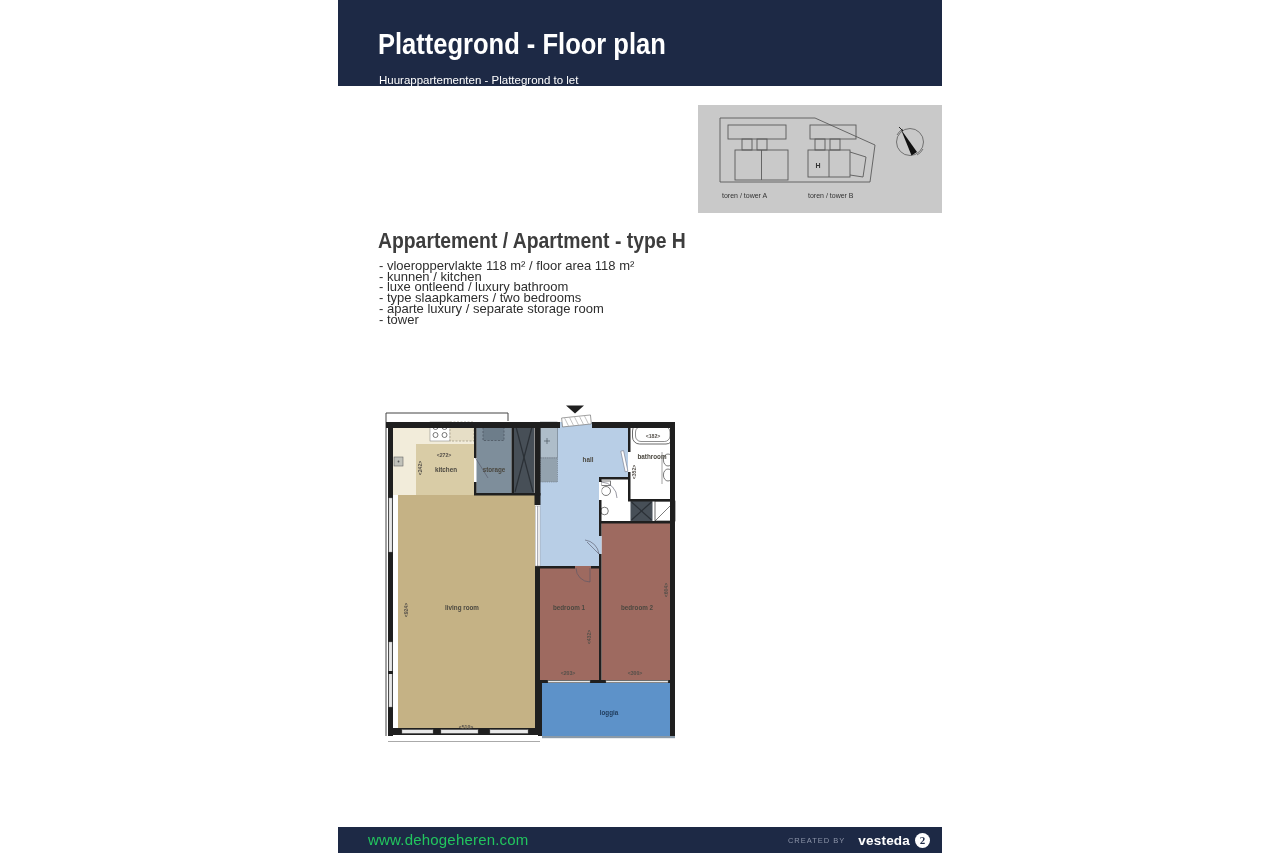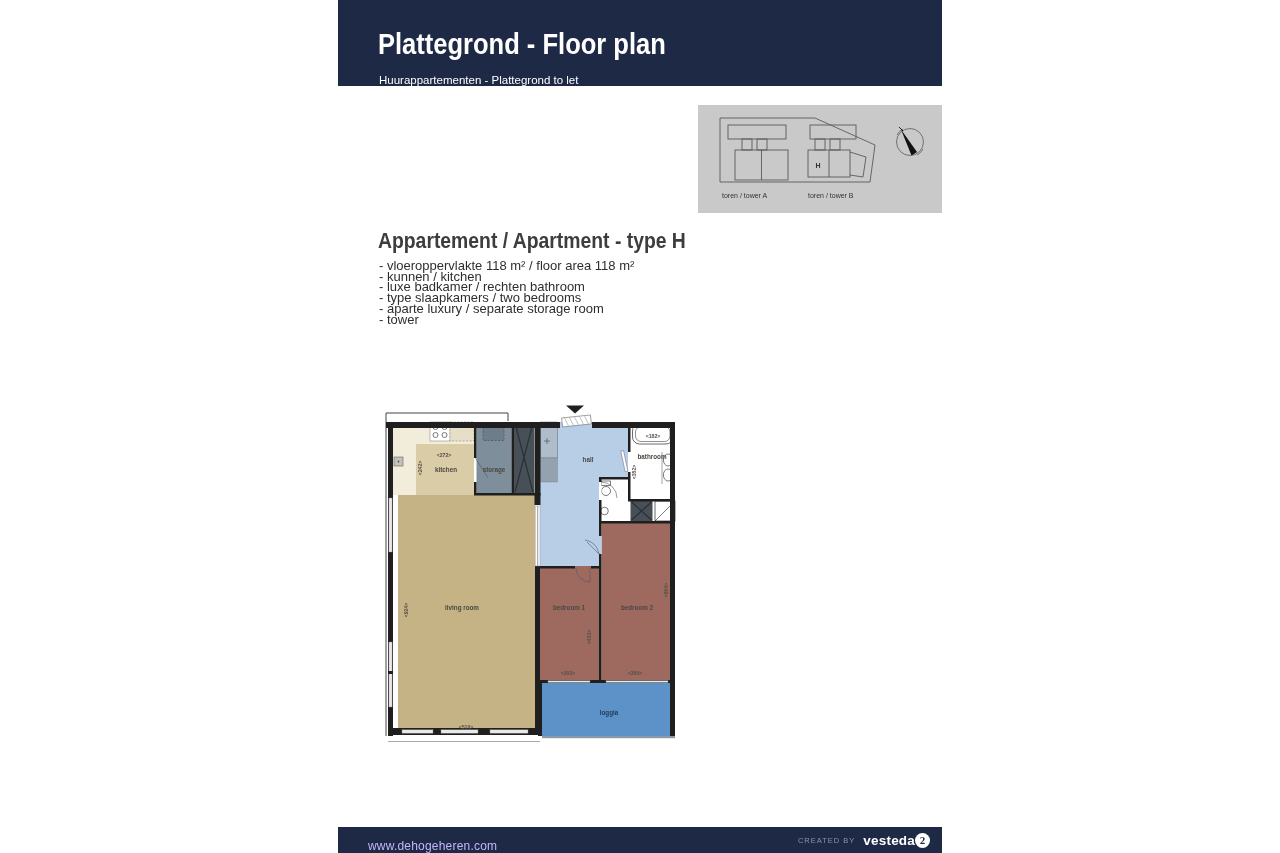--- a/index.html
+++ b/index.html
@@ -10,22 +10,22 @@
           white-space:nowrap;transform:scaleX(0.88);transform-origin:left;}
   .header .subtitle{position:absolute;left:41px;top:74px;font-size:11.5px;color:#fff;}
   .locator{position:absolute;left:698px;top:105px;width:244px;height:108px;background:#c9c9c9;}
   .heading{position:absolute;left:378px;top:229px;font-size:21.5px;font-weight:bold;color:#3d3d3d;
           white-space:nowrap;transform:scaleX(0.9);transform-origin:left;}
   .features{position:absolute;left:379px;top:261px;font-size:13px;color:#2e2e2e;}
   .features div{line-height:10.7px;white-space:nowrap;}
   .plan{position:absolute;left:378px;top:400px;}
   .disclaimer{position:absolute;left:367px;top:808px;font-size:8.3px;color:#3a3a3a;white-space:nowrap;}
   .bottombar{position:absolute;left:338px;top:827px;width:604px;height:26px;background:#1d2945;}
-  .site{position:absolute;left:30px;top:12px;font-size:12px;color:#c4b5fd;letter-spacing:0.2px;}
-  .credit{position:absolute;right:12px;top:0;height:26px;display:flex;align-items:center;}
+  .site{position:absolute;left:30px;top:4px;font-size:15px;color:#22c55e;letter-spacing:0.2px;}
+  .credit{position:absolute;right:12px;top:0;height:26px;display:flex;align-items:center;gap:5px;}
   .createdby{font-size:7.5px;color:#8d95a9;letter-spacing:1px;}
   .brand{font-size:13.5px;font-weight:bold;color:#fff;letter-spacing:0.2px;margin-left:8px;}
   .brandlogo{width:15px;height:15px;border-radius:50%;background:#fff;color:#1d2945;
           font-size:11px;font-weight:bold;display:flex;align-items:center;justify-content:center;
           font-family:"Liberation Serif",serif;}
   svg text{font-family:"Liberation Sans",sans-serif;}
   .roomlbl{font-size:6.3px;font-weight:bold;fill:#4b4840;}
   .dim{font-size:5.2px;font-weight:bold;fill:#55504a;}
   .loclbl{font-size:7px;fill:#333;}
 </style>
@@ -72,21 +72,21 @@
       <text x="24" y="93" class="loclbl">toren / tower A</text>
       <text x="110" y="93" class="loclbl">toren / tower B</text>
       <text x="120" y="63" text-anchor="middle" style="font-size:7px;font-weight:bold;fill:#333">H</text>
     </svg>
   </div>
 
   <div class="heading">Appartement / Apartment - type H</div>
   <div class="features">
     <div>- vloeroppervlakte 118 m² / floor area 118 m²</div>
     <div>- kunnen / kitchen</div>
-    <div>- luxe badkamer / rechten bathroom</div>
+    <div>- luxe ontleend / luxury bathroom</div>
     <div>- type slaapkamers / two bedrooms</div>
     <div>- aparte luxury / separate storage room</div>
     <div>- tower</div>
   </div>
 
   <div class="plan">
     <svg width="300" height="348" viewBox="0 0 300 348">
 
       <path d="M8,13 H130 V21 M8,13 V336" fill="none" stroke="#444" stroke-width="1"></path>
       <line x1="10" y1="341.5" x2="162" y2="341.5" stroke="#aaa" stroke-width="1"></line>

